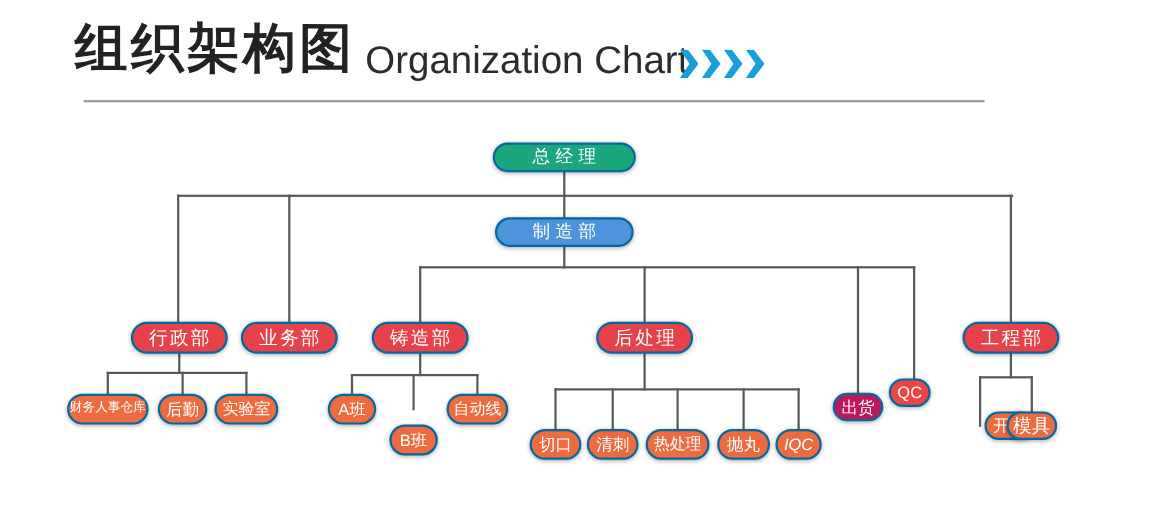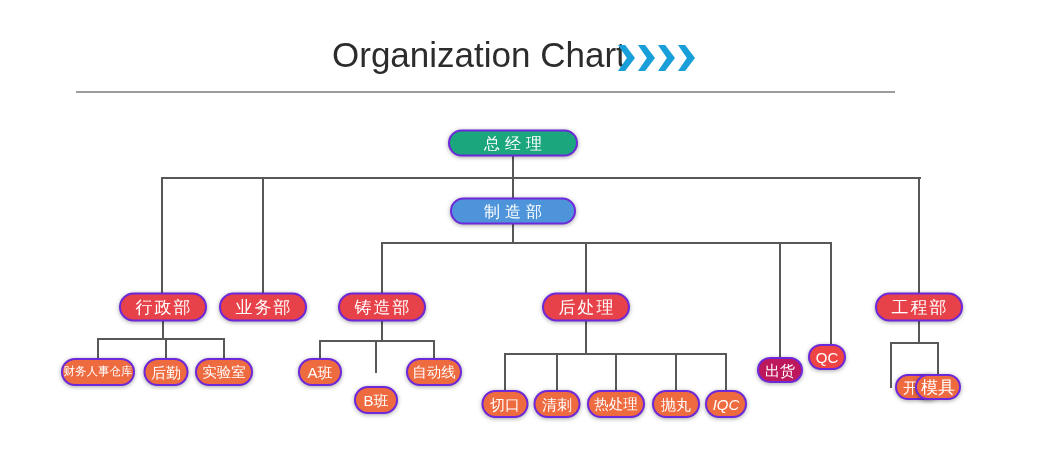--- a/index.html
+++ b/index.html
@@ -18,29 +18,30 @@
   .chev{
     width:17px;height:26px;display:inline-block;
     clip-path:polygon(0 0,42% 0,100% 50%,42% 100%,0 100%,52% 50%);
   }
   .rule{position:absolute;left:76px;top:91px;width:819px;height:2px;background:#9c9c9c;}
   #diagram{position:absolute;left:0;top:0;width:1060px;height:463px;}
   .line{position:absolute;background:#57585a;}
   .node{
     position:absolute;transform:translate(-50%,-50%);
     display:flex;align-items:center;justify-content:center;
-    color:#ffffff;border:2px solid #6d28d9;border-radius:30px;
+    color:#ffffff;border:2px solid #0369a1;border-radius:30px;
     box-shadow:0 1px 4px rgba(0,0,0,0.35);
     box-sizing:border-box;white-space:nowrap;line-height:1;
   }
 </style>
 </head>
 <body>
 
 <div id="stage">
+  <div class="title-zh">组织架构图</div>
   <div class="title-en">Organization Chart</div>
   <div class="chevrons" id="chevrons">
       <span class="chev" style="background: rgb(24, 159, 217);"></span>
       <span class="chev" style="background: rgb(24, 159, 217);"></span>
       <span class="chev" style="background: rgb(24, 159, 217);"></span>
       <span class="chev" style="background: rgb(24, 159, 217);"></span>
     </div>
   <div class="rule"></div>
   <div id="diagram">
       <div class="line" style="left: 512px; top: 142px; width: 2px; height: 37px; background: rgb(87, 88, 90);"></div>

